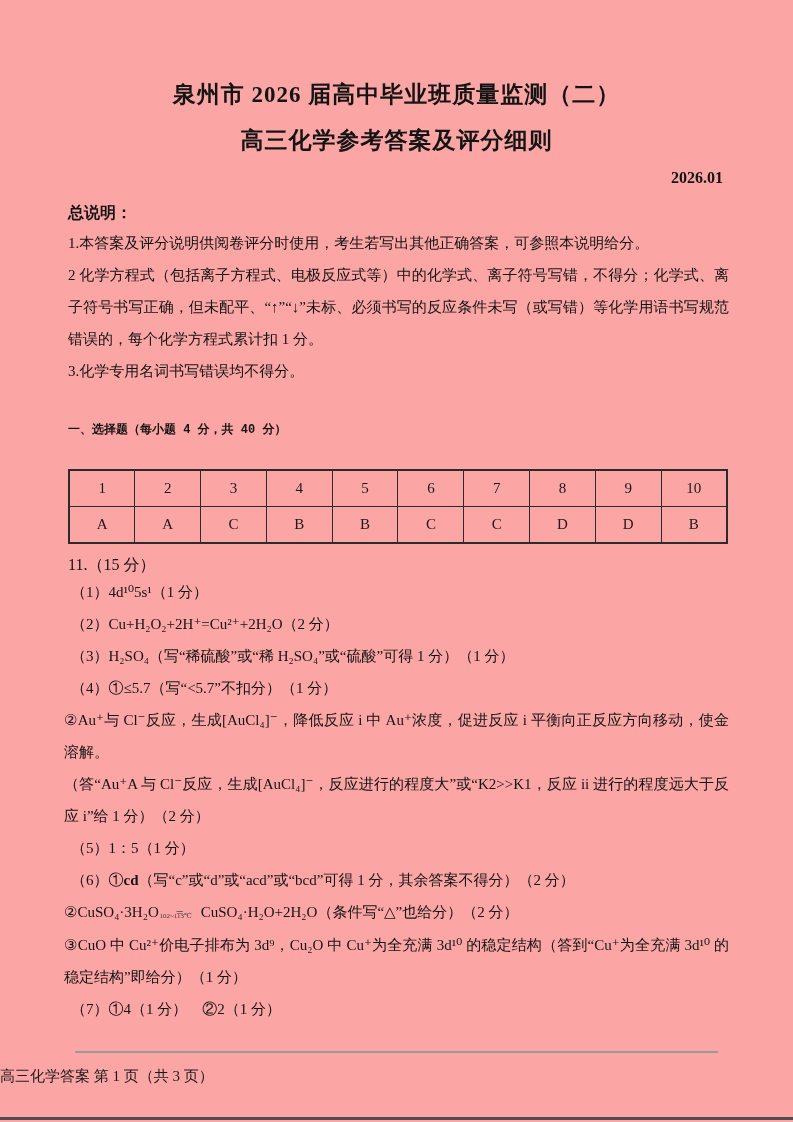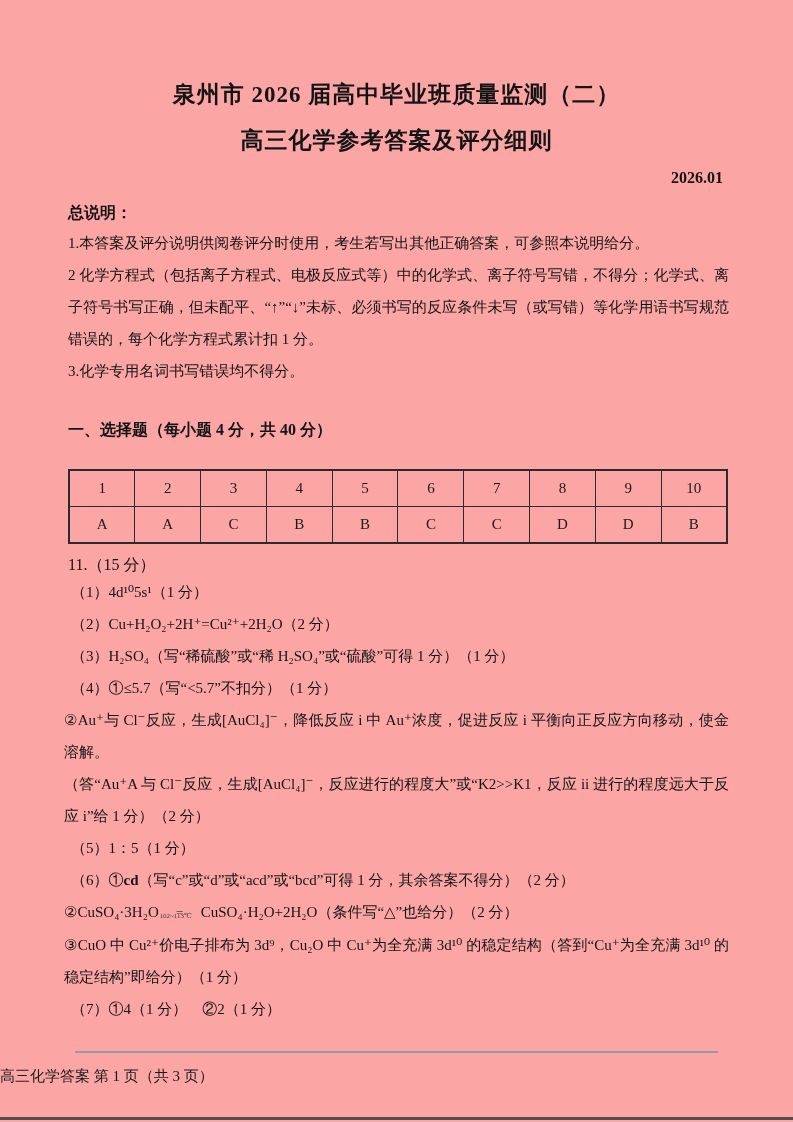--- a/index.html
+++ b/index.html
@@ -13,21 +13,21 @@
   .page{position:relative;width:793px;height:1122px;background:#fca5a5;}
   .content{position:absolute;left:64px;top:0;width:665px;}
 
   .title{margin-top:82px;font-size:23px;line-height:26px;font-weight:bold;text-align:center;letter-spacing:1px;}
   .title.second{margin-top:20px;}
   .date-row{margin-top:14px;font-size:16px;line-height:20px;font-weight:bold;text-align:right;padding-right:6px;}
 
   .notes-heading{margin-top:15px;margin-bottom:4px;font-size:16px;line-height:20px;font-weight:bold;padding-left:4px;}
   .note-item{font-size:15px;line-height:32px;text-align:justify;padding-left:4px;}
 
-  .section-heading{margin-top:32px;font-size:16px;line-height:22px;font-weight:bold;padding-left:4px;}
+  .section-heading{margin-top:32px;font-size:12px;line-height:22px;font-weight:bold;padding-left:4px;font-family:Liberation Mono, monospace;}
   .section-heading.second{margin-top:39px;}
 
   table.answers{
     margin-top:28px;margin-left:4px;
     border-collapse:collapse;width:660px;table-layout:fixed;
     border:2px solid #2b2b2b;
   }
   table.answers td{
     border:1.6px solid #2b2b2b;
     height:33px;text-align:center;vertical-align:middle;

